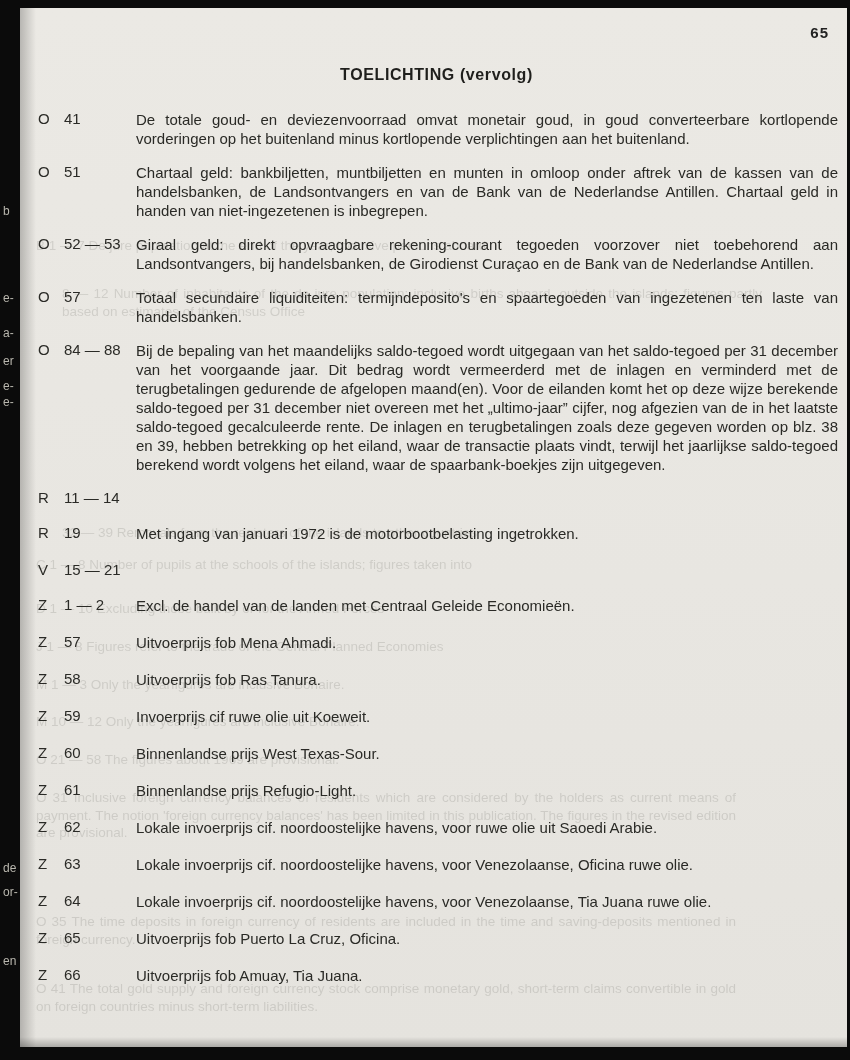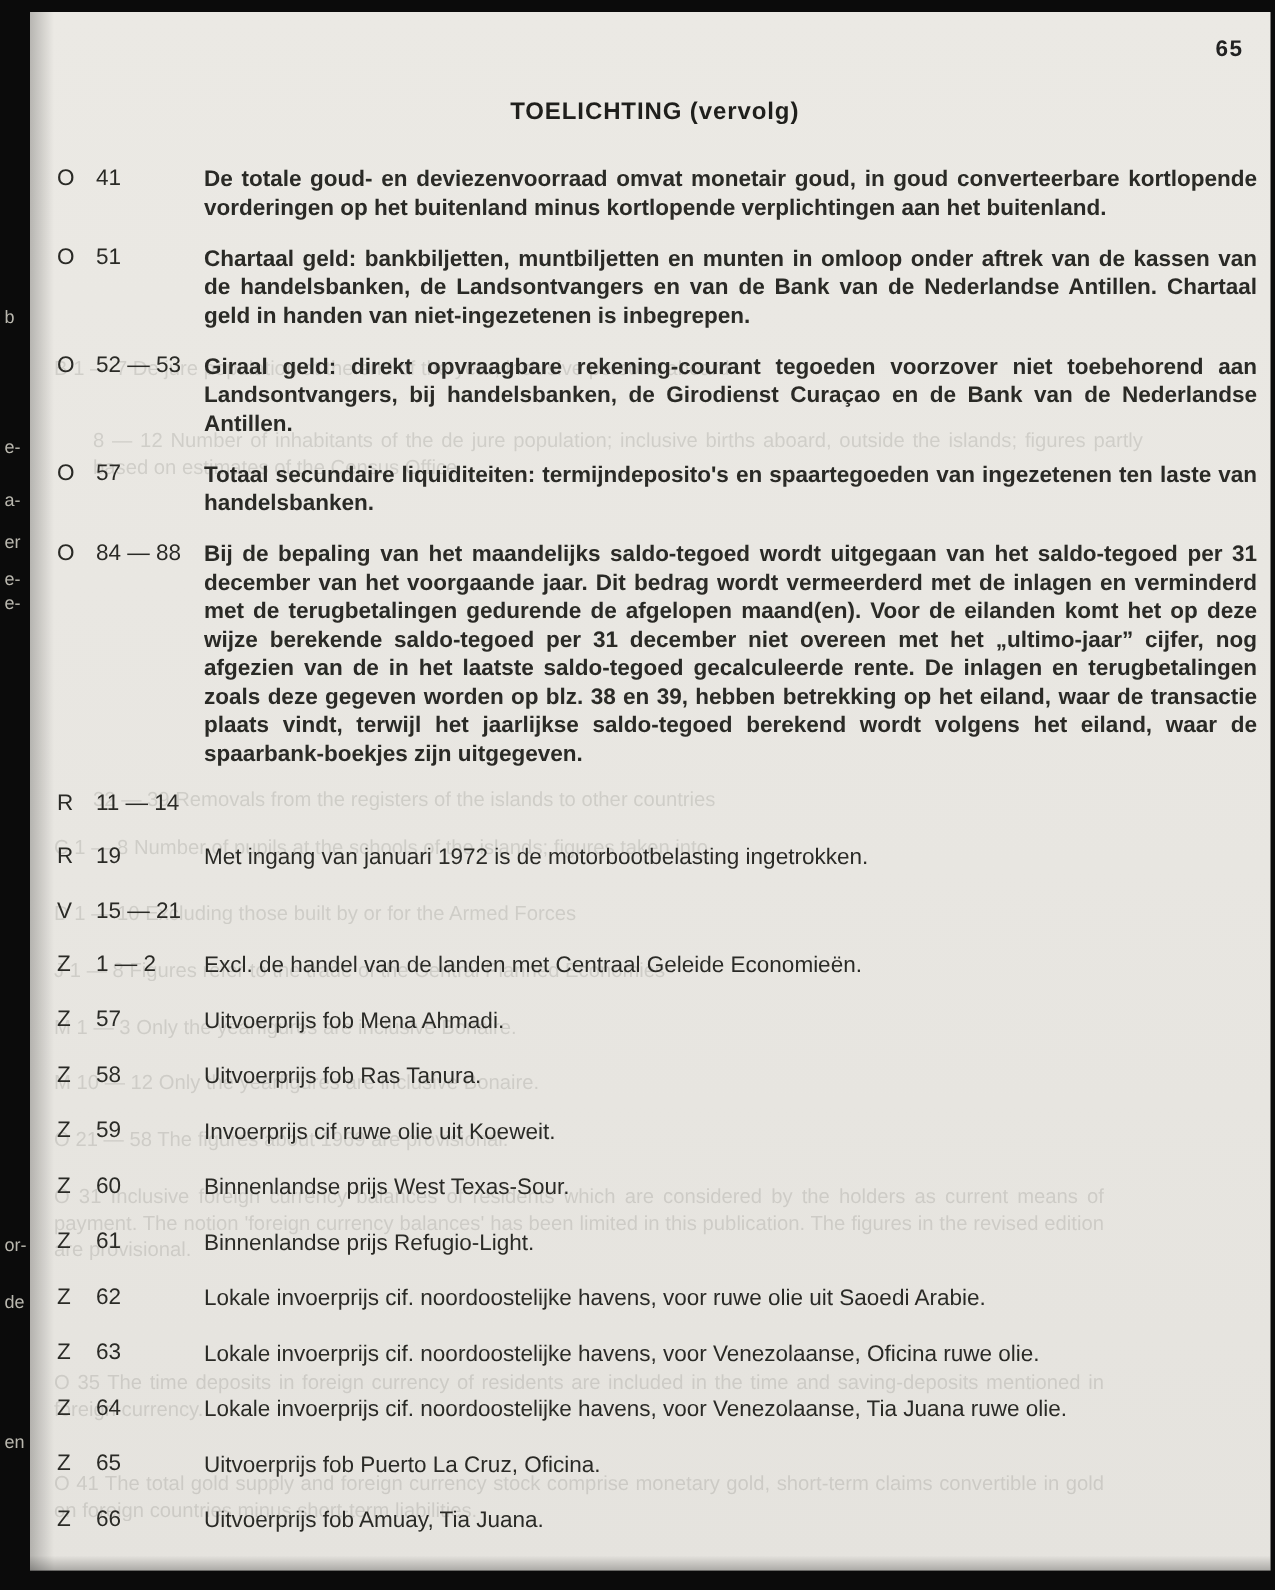--- a/index.html
+++ b/index.html
@@ -31,42 +31,42 @@
   .title{
     margin-top:44px;text-align:center;font-weight:700;font-size:16px;
     letter-spacing:0.6px;color:#1f1f1c;
   }
   .entries{margin-top:26px;padding-left:8px;padding-right:2px;}
   .entry{display:flex;margin-bottom:18px;font-size:15px;}
   .entry.para{margin-bottom:15px;}
   .code{flex:0 0 98px;display:flex;white-space:nowrap;}
   .code .letter{width:26px;}
   .text{flex:1;line-height:19px;max-width:702px;}
-  .entry.para .text{text-align:justify;font-weight:bold;}
+  .entry.para .text{text-align:justify;}
   
   .ghost-layer{position:absolute;left:0;top:0;right:0;bottom:0;pointer-events:none;overflow:hidden;padding-left:45px;}
   .ghost{
     position:absolute;color:#43433c;opacity:0.15;
     font-size:13.5px;line-height:17.5px;text-align:justify;
   }
   
   .edge-frag{
     position:absolute;left:3px;color:#b9b7ae;font-size:12px;line-height:12px;
   }
 </style>
 </head>
 <body>
 
 <span class="edge-frag" style="top:205px">b</span>
 <span class="edge-frag" style="top:292px">e-</span>
 <span class="edge-frag" style="top:327px">a-</span>
 <span class="edge-frag" style="top:355px">er</span>
 <span class="edge-frag" style="top:380px">e-</span>
 <span class="edge-frag" style="top:396px">e-</span>
-<span class="edge-frag" style="top:824px">or-</span>
+<span class="edge-frag" style="top:886px">or-</span>
 <span class="edge-frag" style="top:862px">de</span>
 <span class="edge-frag" style="top:955px">en</span>
 
 <div class="page">
 
   <div class="ghost-layer">
     <div class="ghost" style="top:229px;left:16px;width:650px">B   1 — 7    De jure population at the end of the year; inclusive persons aboard</div>
     <div class="ghost" style="top:277px;left:42px;width:700px">8 — 12   Number of inhabitants of the de jure population; inclusive births aboard, outside the islands; figures partly based on estimates of the Census Office</div>
     <div class="ghost" style="top:516px;left:42px;width:650px">32 — 39   Removals from the registers of the islands to other countries</div>
     <div class="ghost" style="top:548px;left:16px;width:660px">C   1 — 8    Number of pupils at the schools of the islands; figures taken into</div>

